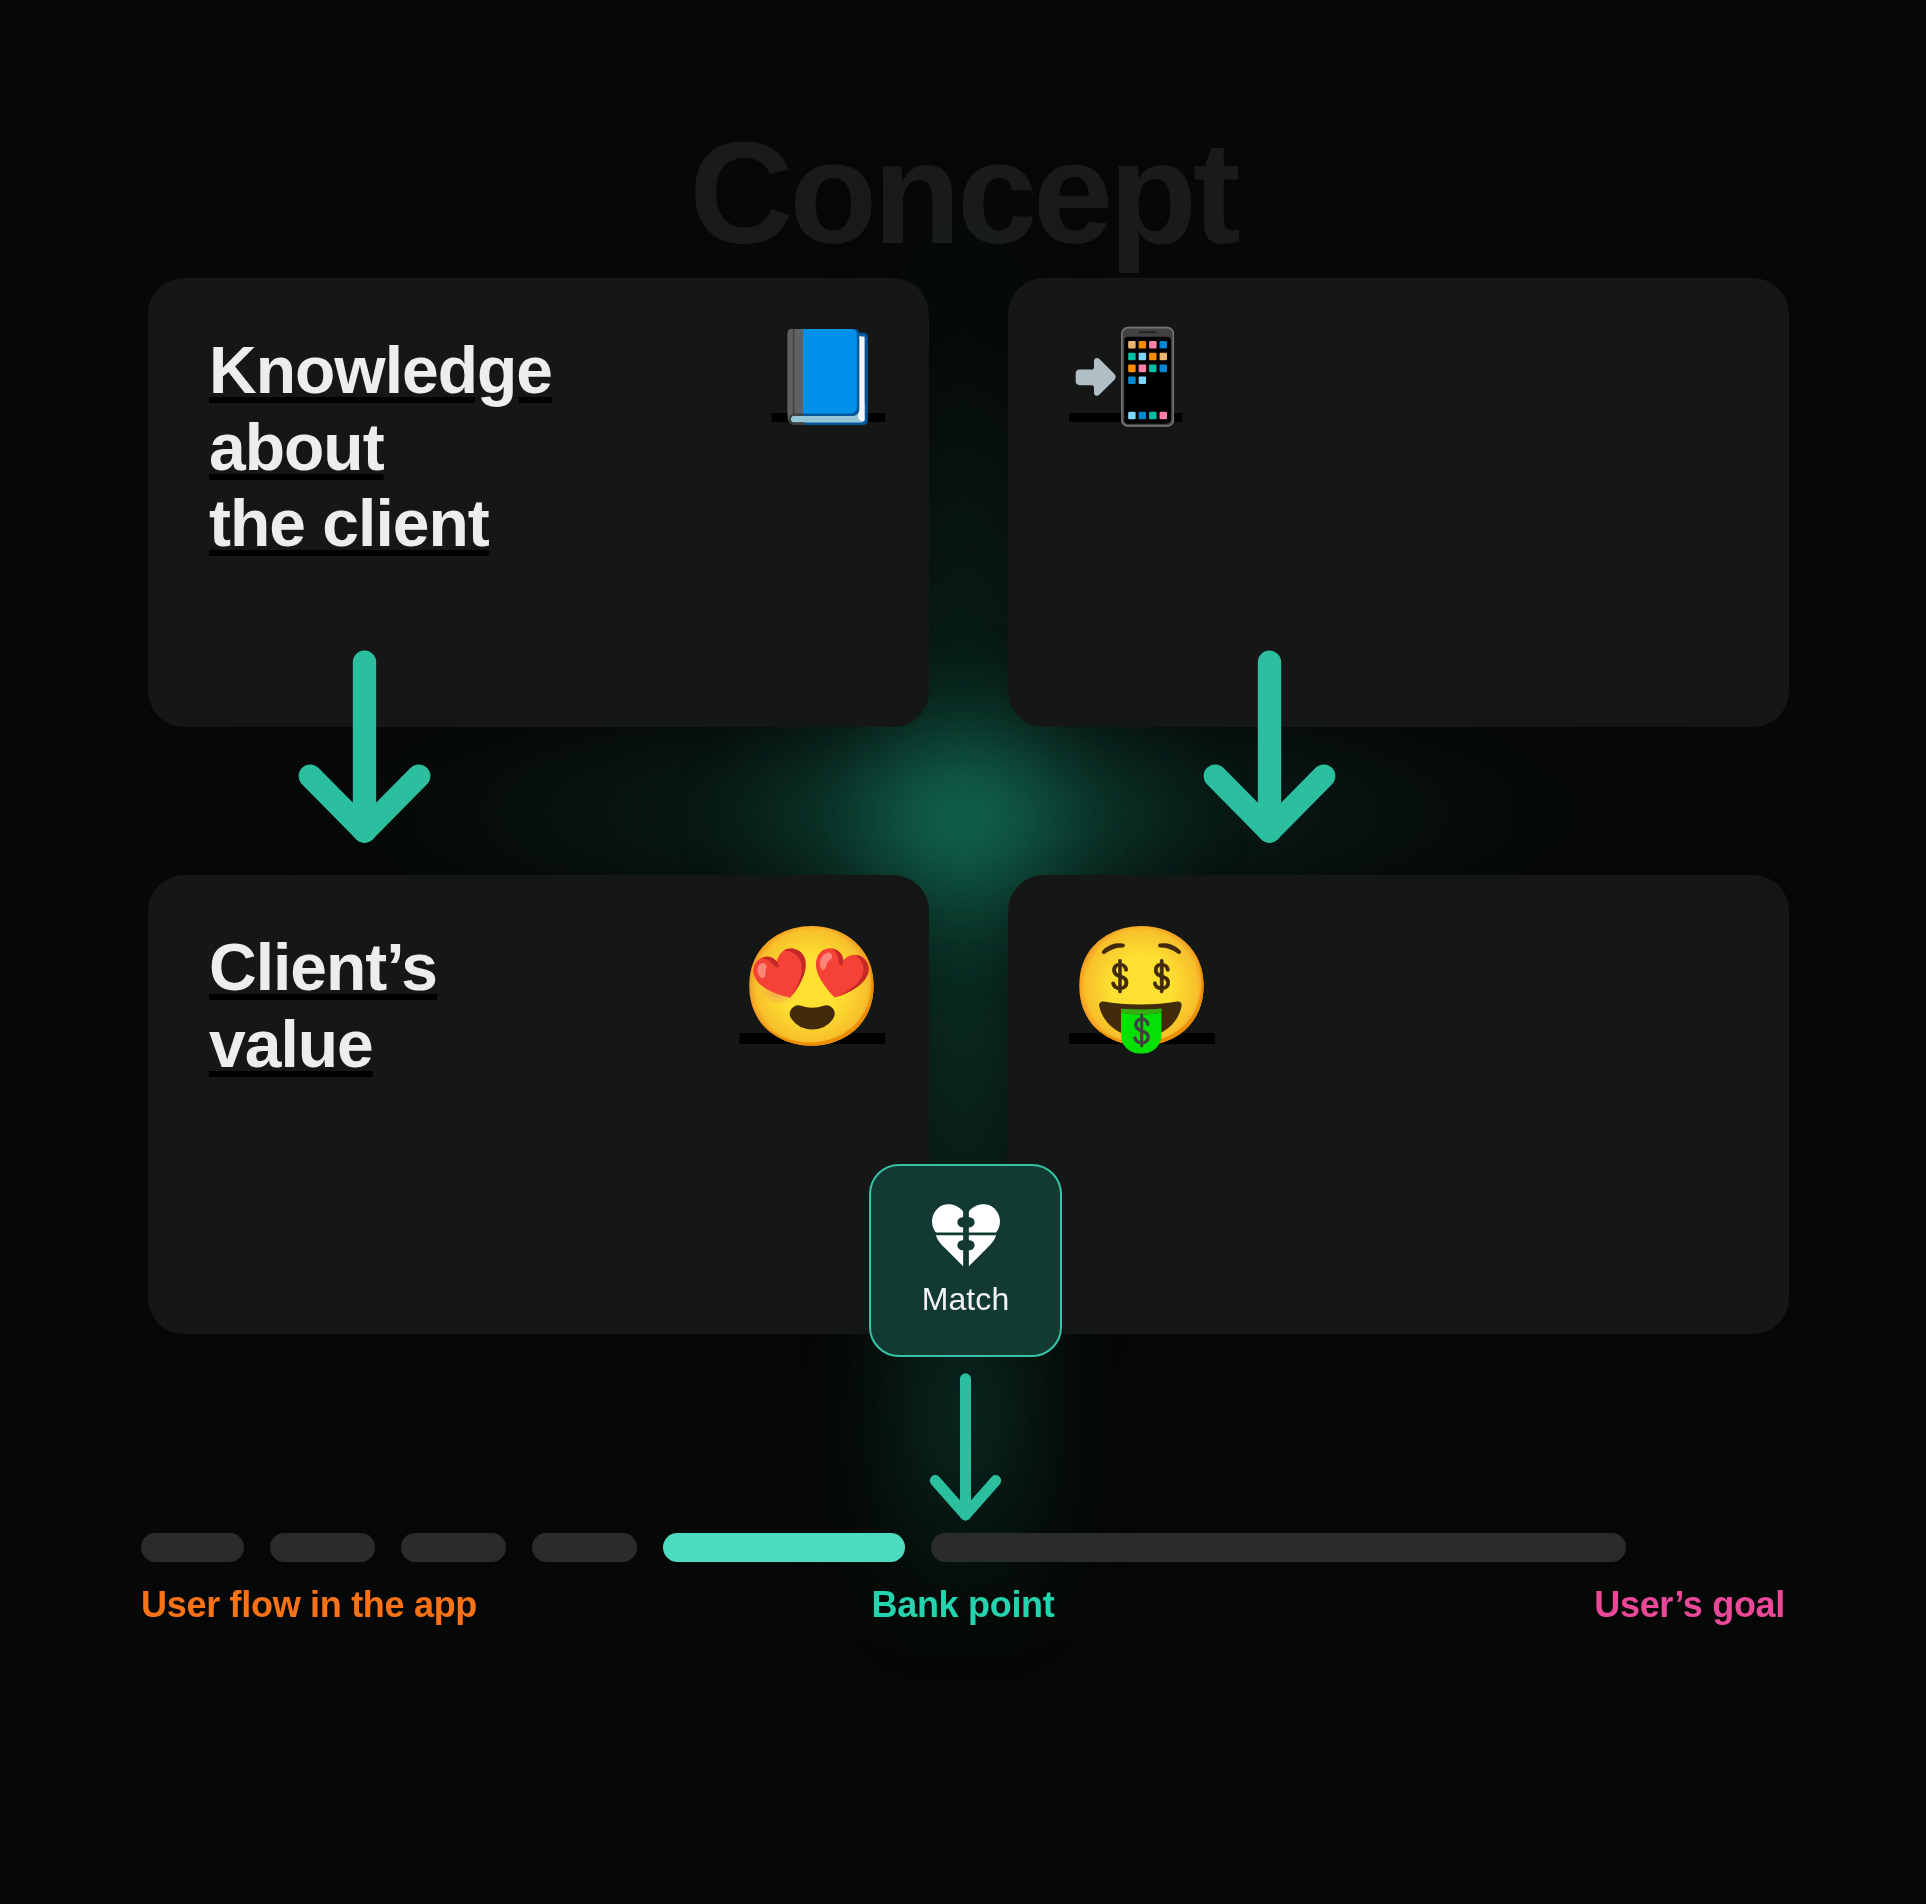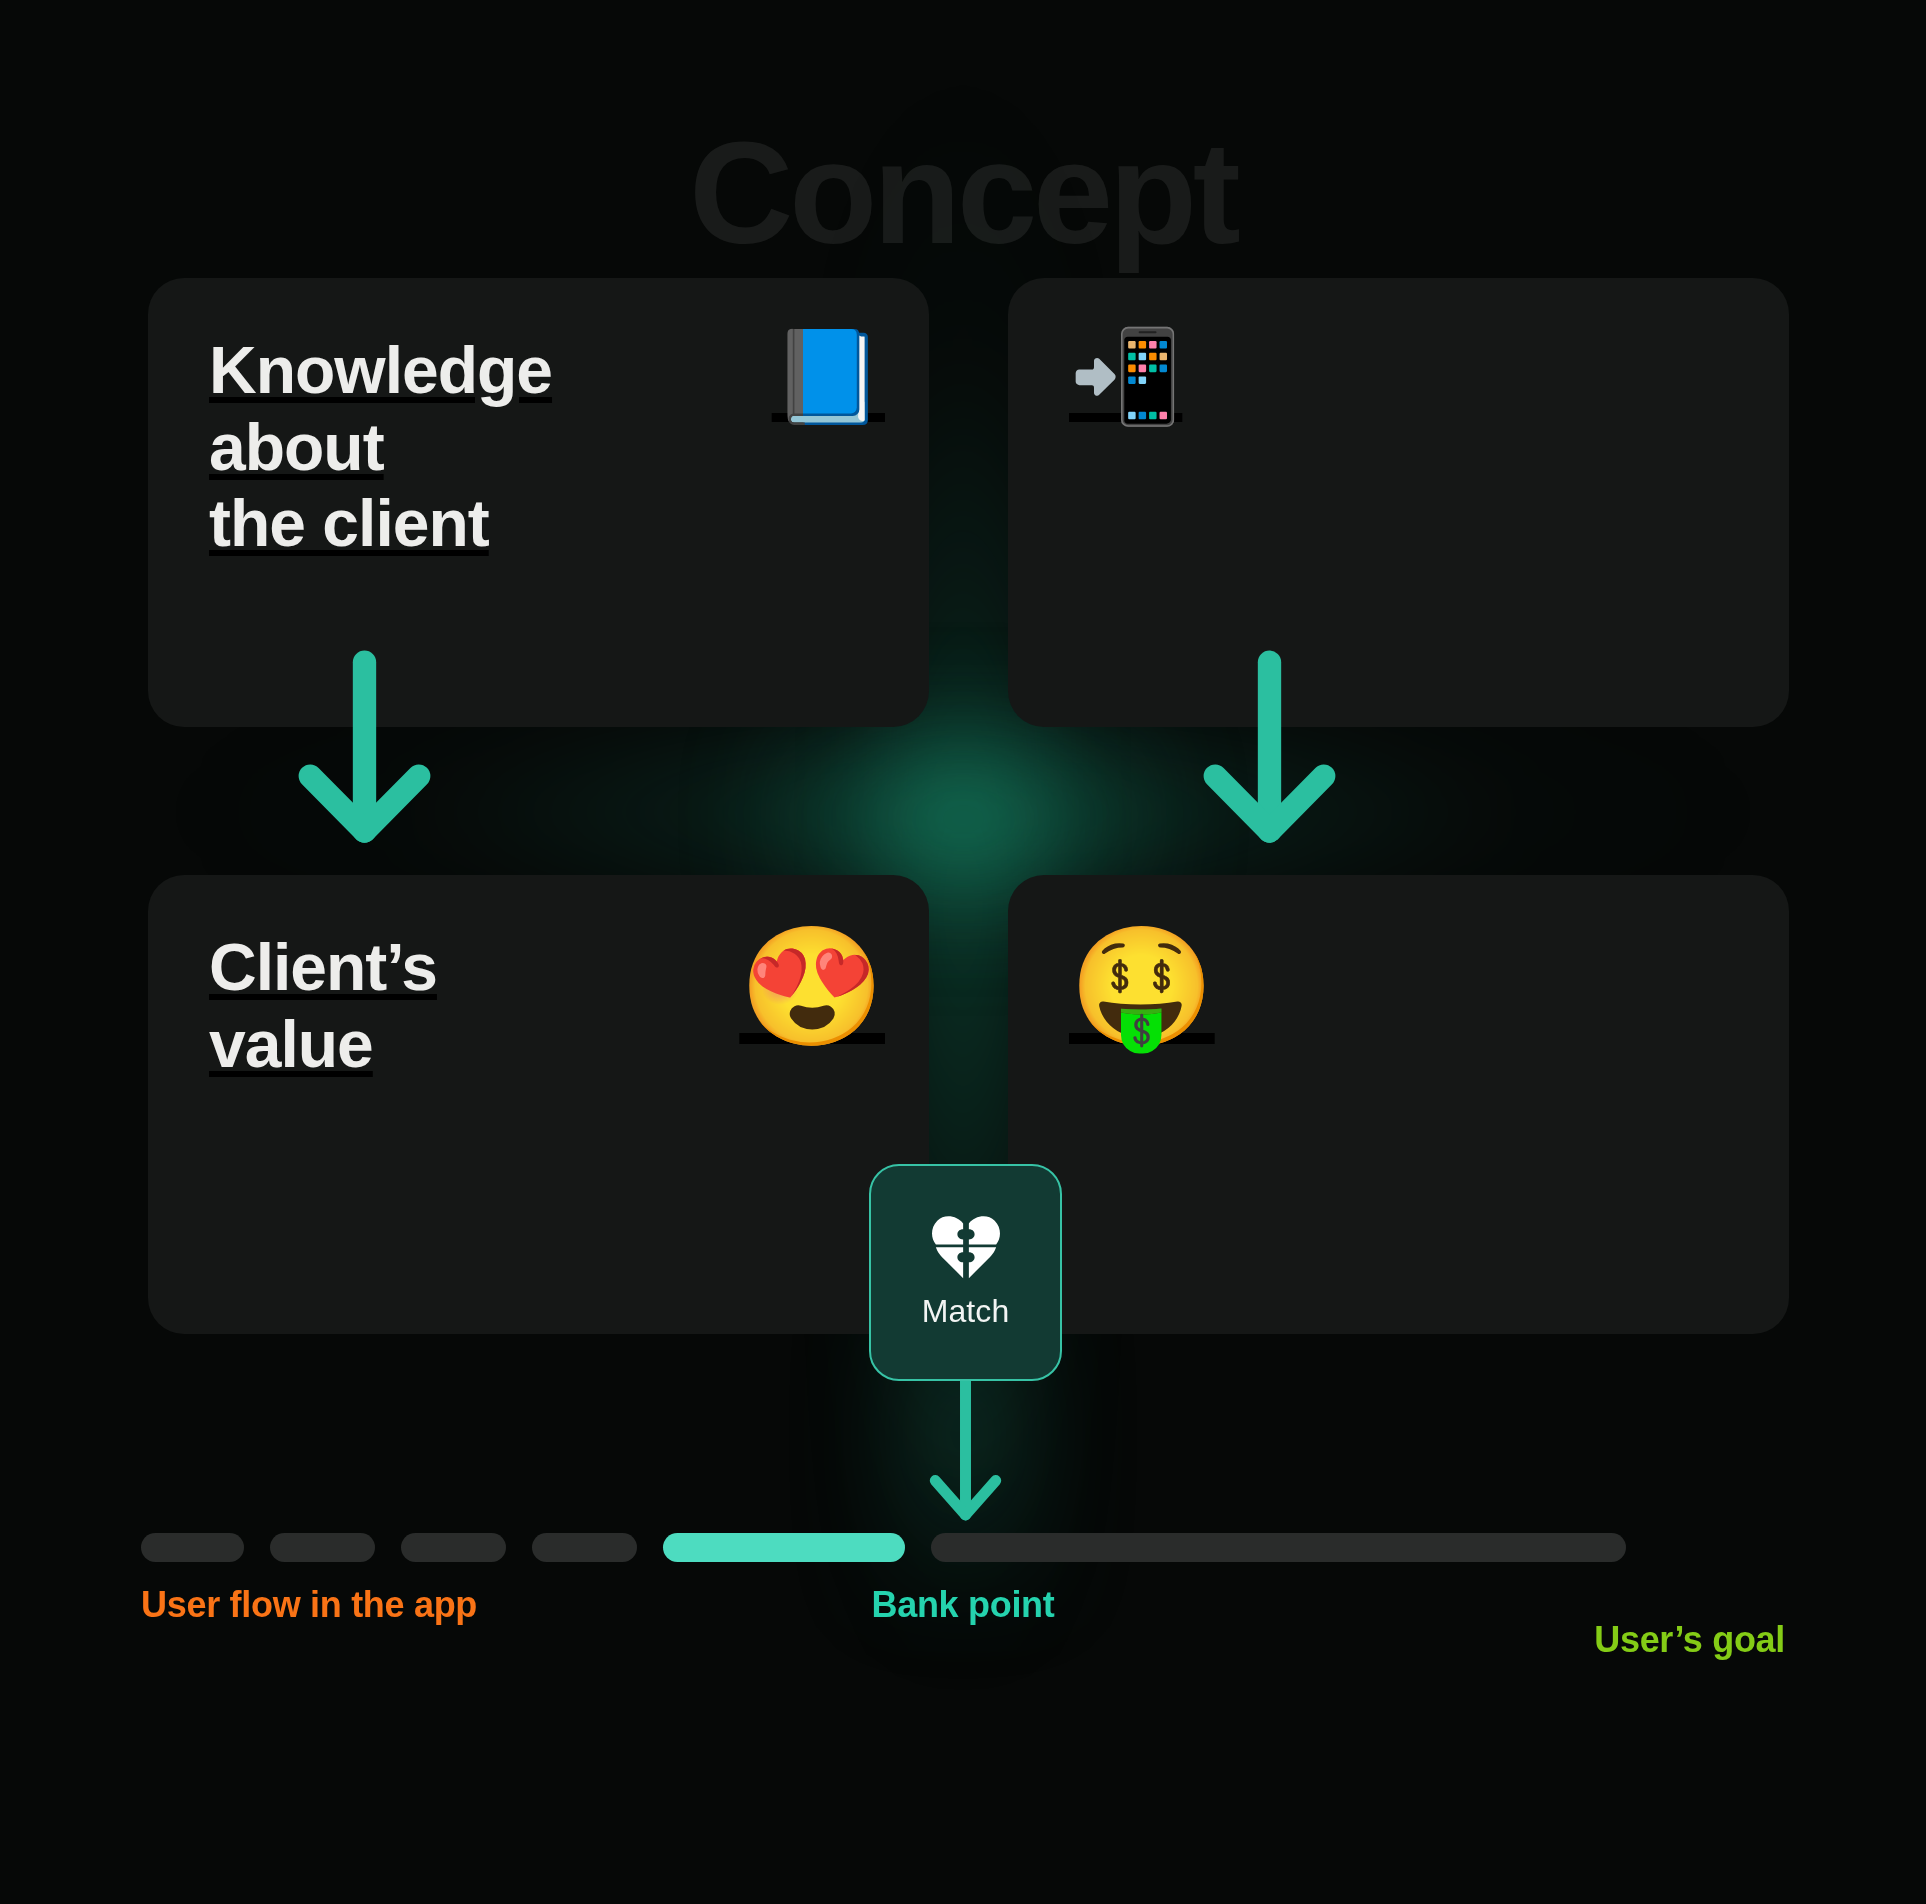--- a/index.html
+++ b/index.html
@@ -149,21 +149,21 @@
     position: absolute;
     z-index: 3;
   }
 
   
   .match-badge {
     position: absolute;
     left: 869px;
     top: 1164px;
     width: 193px;
-    height: 217px;
+    height: 193px;
     border-radius: 30px;
     background: #123A33;
     border: 2.8px solid #37C3A6;
     box-sizing: border-box;
     display: flex;
     flex-direction: column;
     align-items: center;
     justify-content: center;
     gap: 12.4px;
     z-index: 6;
@@ -204,21 +204,21 @@
   }
   .legend span {
     position: absolute;
     font-size: 36px;
     font-weight: 700;
     letter-spacing: -0.3px;
     white-space: nowrap;
   }
   .legend .lg-left  { left: 0px;  top: 0; color: #f97316; }
   .legend .lg-mid   { left: 50%; top: 0; transform: translateX(-50%); color: #25D3AE; }
-  .legend .lg-right { right: 0px; top: 0; color: #84cc16; margin-top: 35px; }
+  .legend .lg-right { right: 0px; top: 0; color: #ec4899; }
 </style>
 </head>
 <body>
 
 <div id="stage">
 
   <div class="glow-cross-v"></div>
   <div class="glow-cross-h"></div>
   <div class="glow-core"></div>
   <div class="glow-bottom"></div>

